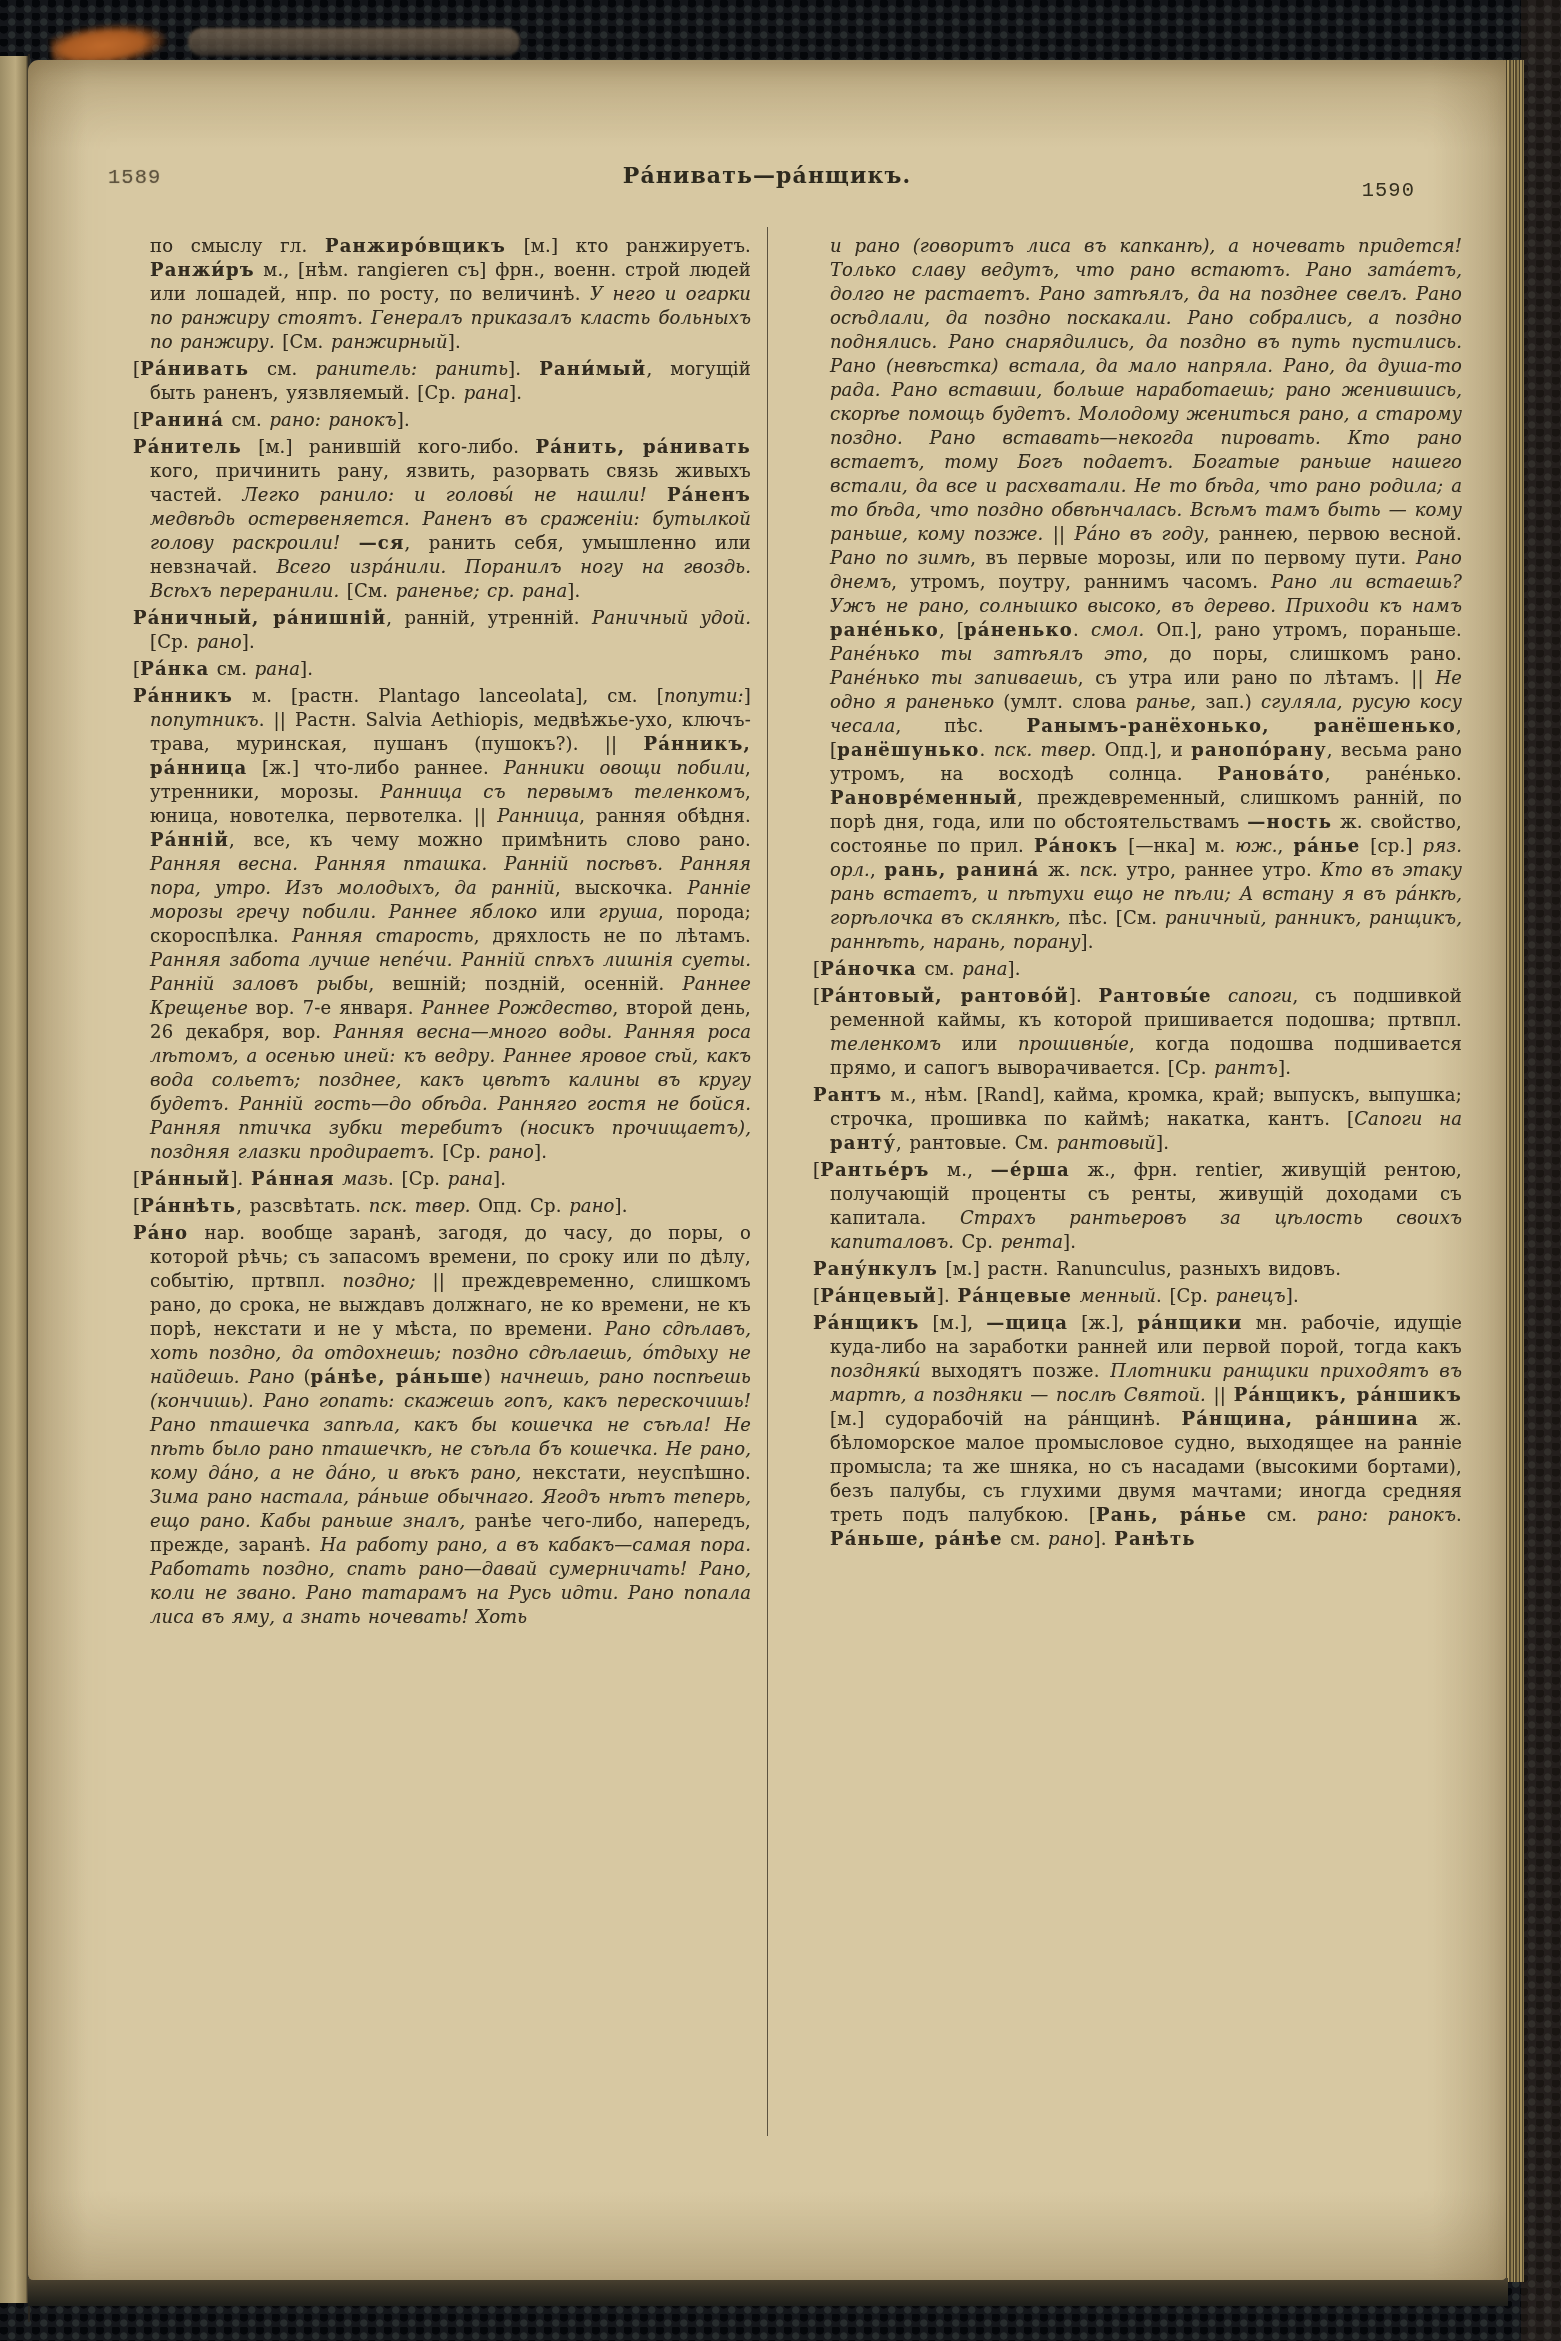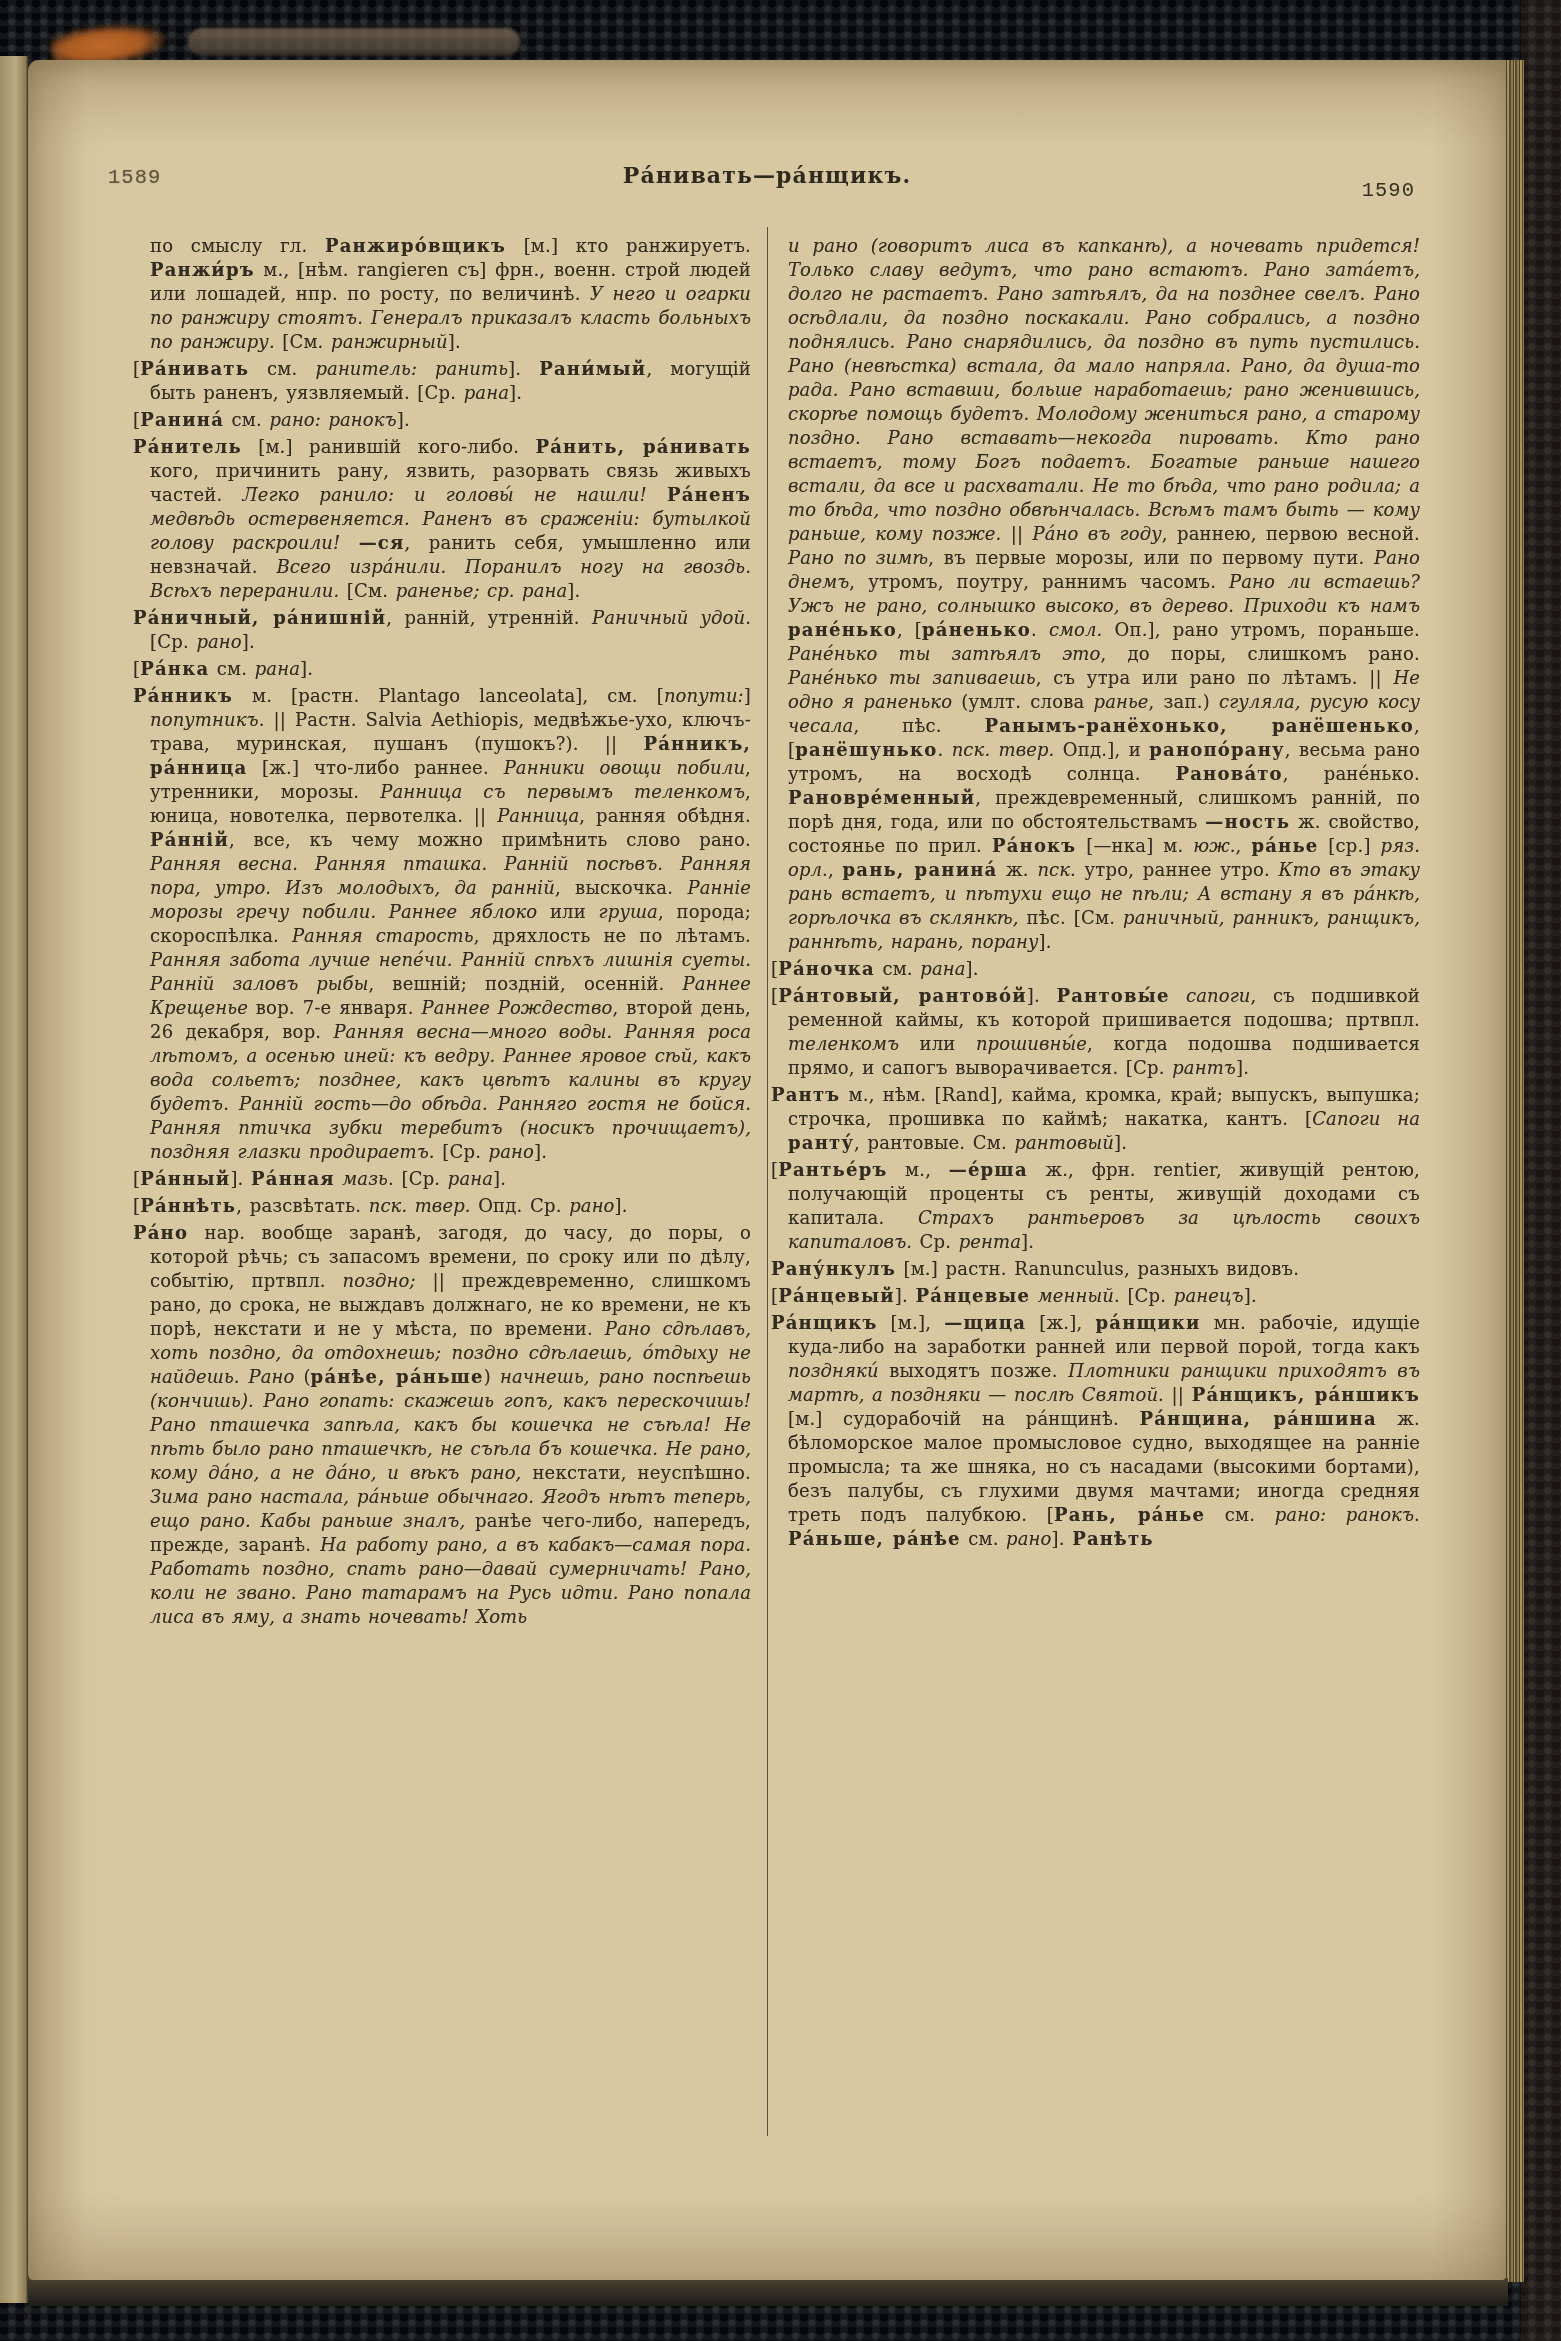--- a/index.html
+++ b/index.html
@@ -40,21 +40,21 @@
   }
   .pagenum{position:absolute;font-size:20.4px;letter-spacing:1.1px;font-family:Liberation Mono, monospace;}
   .pagenum-left{left:80px;top:106px;color:rgba(62,52,36,.62);text-shadow:0 0 1.1px rgba(62,52,36,.5);}
   .pagenum-right{right:91px;top:100px;color:#35301f;margin-top:19px;}
   .running-header{position:absolute;left:0;top:102px;width:100%;text-align:center;
     font-size:22px;font-weight:bold;letter-spacing:1.1px;color:#2e2a1e;}
   .col{position:absolute;top:171px;text-align:justify;
     font-size:18px;line-height:24px;word-spacing:1.6px;letter-spacing:0.2px;
     color:#322b1f;text-shadow:0 0 0.5px rgba(50,40,25,.3);}
   .col-left{left:102px;width:624px;}
-  .col-right{left:740px;width:655px;}
+  .col-right{left:782px;width:655px;}
   .divider{position:absolute;left:739px;top:167px;width:1.1px;height:1909px;
     background:rgba(45,38,28,.72);}
   .par{margin:3px;padding-left:17px;text-indent:-17px;}
   .par.cont{text-indent:0;}
   .par b{font-weight:bold;letter-spacing:1.2px;}
   .par i{font-style:italic;letter-spacing:0.1px;}
 </style>
 </head>
 <body>
 

